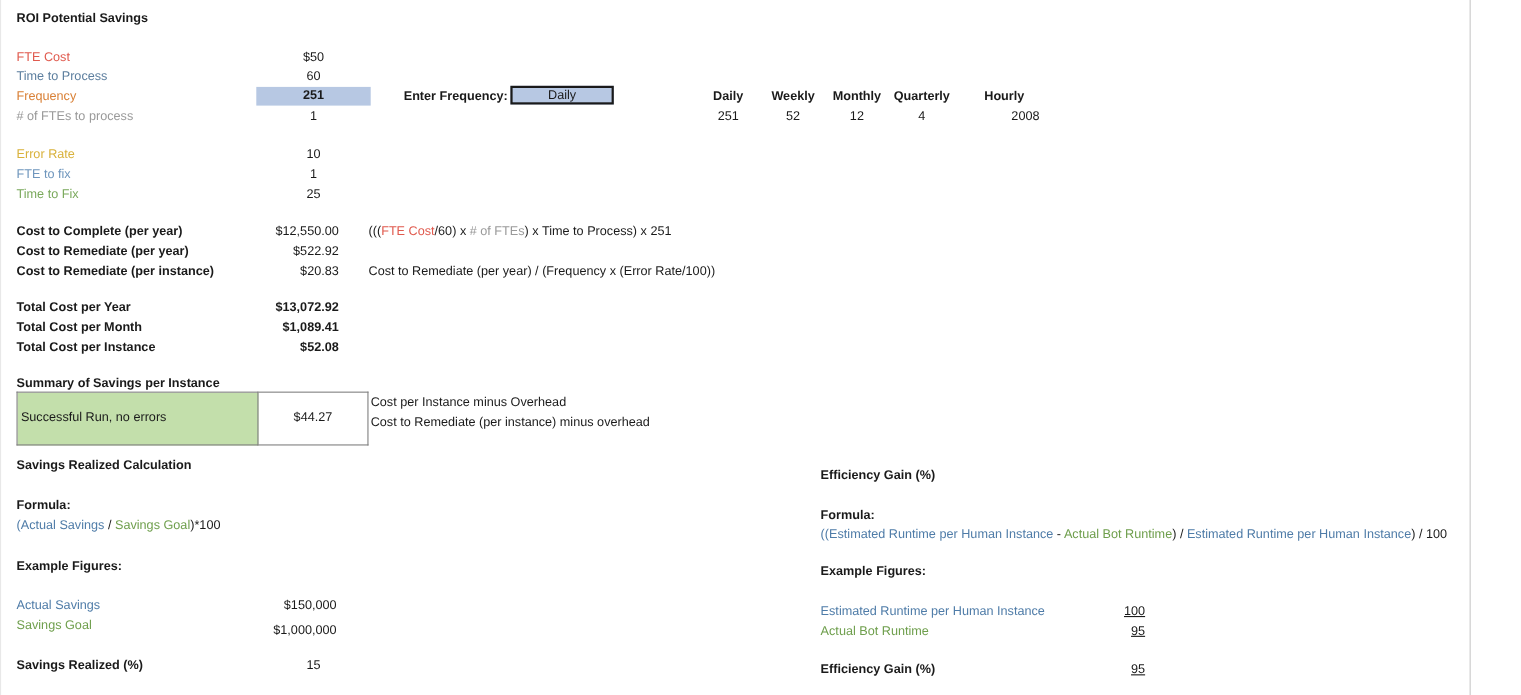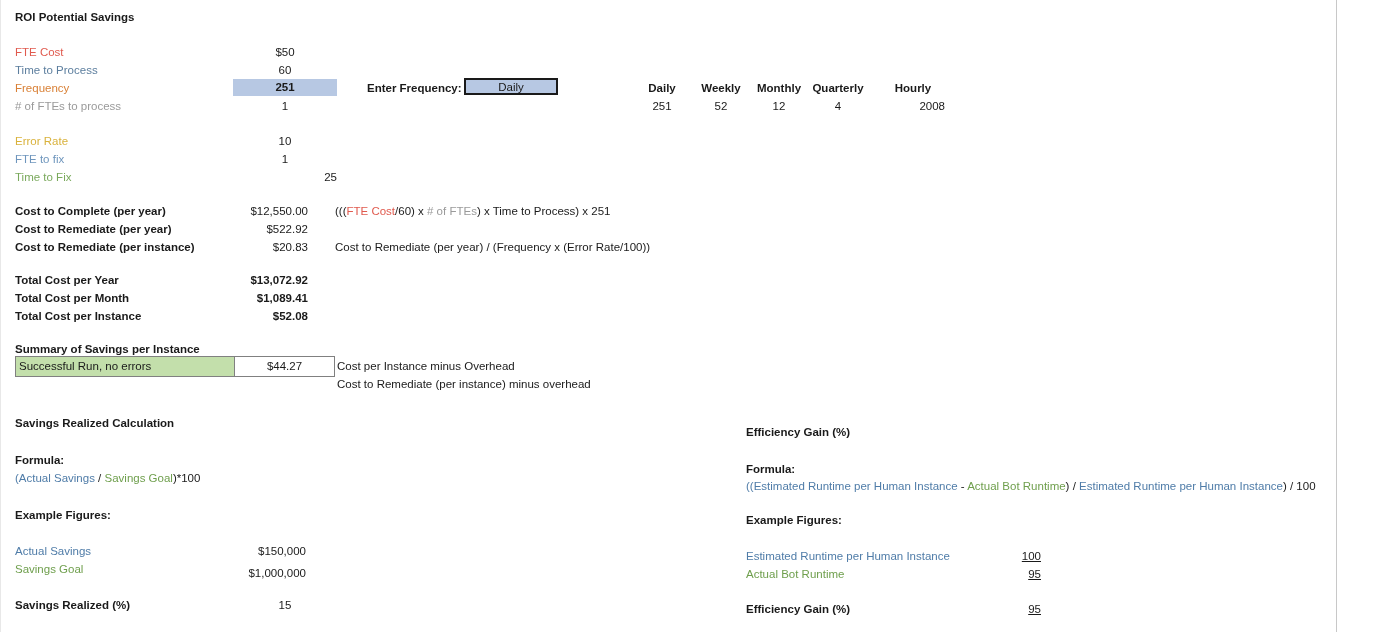--- a/index.html
+++ b/index.html
@@ -81,21 +81,21 @@
   #summary-table {
     position: absolute;
     left: 14px;
     top: 356px;
     border-collapse: collapse;
     font-size: 11.5px;
   }
   #summary-table td {
     border: 1px solid #808080;
     height: 17px;
-    padding: 2px 3px;
+    padding: 16px 3px;
     box-sizing: border-box;
     line-height: 15px;
   }
   .cell-label { width: 219px; }
   .cell-value { width: 100px; text-align: center; }
   .row-success .cell-label { background: #c3dfab; }
   .row-failure .cell-label { background: #f0a97c; }
   .note-cell {
     position: absolute;
     left: 336px;
@@ -137,21 +137,21 @@
   <div class="abs freq-col" style="left:748px;top:100px;width:60px;text-align:center;">12</div>
   <div class="abs freq-col" style="left:806px;top:100px;width:62px;">4</div>
   <div class="abs freq-col" style="left:880px;top:100px;width:64px;text-align:right;">2008</div>
 
   <div class="abs lbl c-gold" style="top:135px;">Error Rate</div>
   <div class="abs lbl c-bluelt" style="top:153px;">FTE to fix</div>
   <div class="abs lbl c-green" style="top:171px;">Time to Fix</div>
 
   <div class="abs num1" style="top:135px;">10</div>
   <div class="abs num1" style="top:153px;">1</div>
-  <div class="abs num1" style="top:171px;text-align:right;">25</div>
+  <div class="abs num1" style="top:171px;">25</div>
 
   <div class="abs lbl b" style="top:205px;">Cost to Complete (per year)</div>
   <div class="abs lbl b" style="top:223px;">Cost to Remediate (per year)</div>
   <div class="abs lbl b" style="top:241px;">Cost to Remediate (per instance)</div>
 
   <div class="abs num2" style="top:205px;">$12,550.00</div>
   <div class="abs num2" style="top:223px;">$522.92</div>
   <div class="abs num2" style="top:241px;">$20.83</div>
 
   <div class="abs formula nowrap" style="top:205px;"><span class="c-dark">(((</span><span class="c-red">FTE Cost</span><span class="c-dark">/60) x </span><span class="c-gray"># of FTEs</span><span class="c-dark">) x </span><span class="c-dark">Time to Process</span><span class="c-dark">) x 251</span></div>

